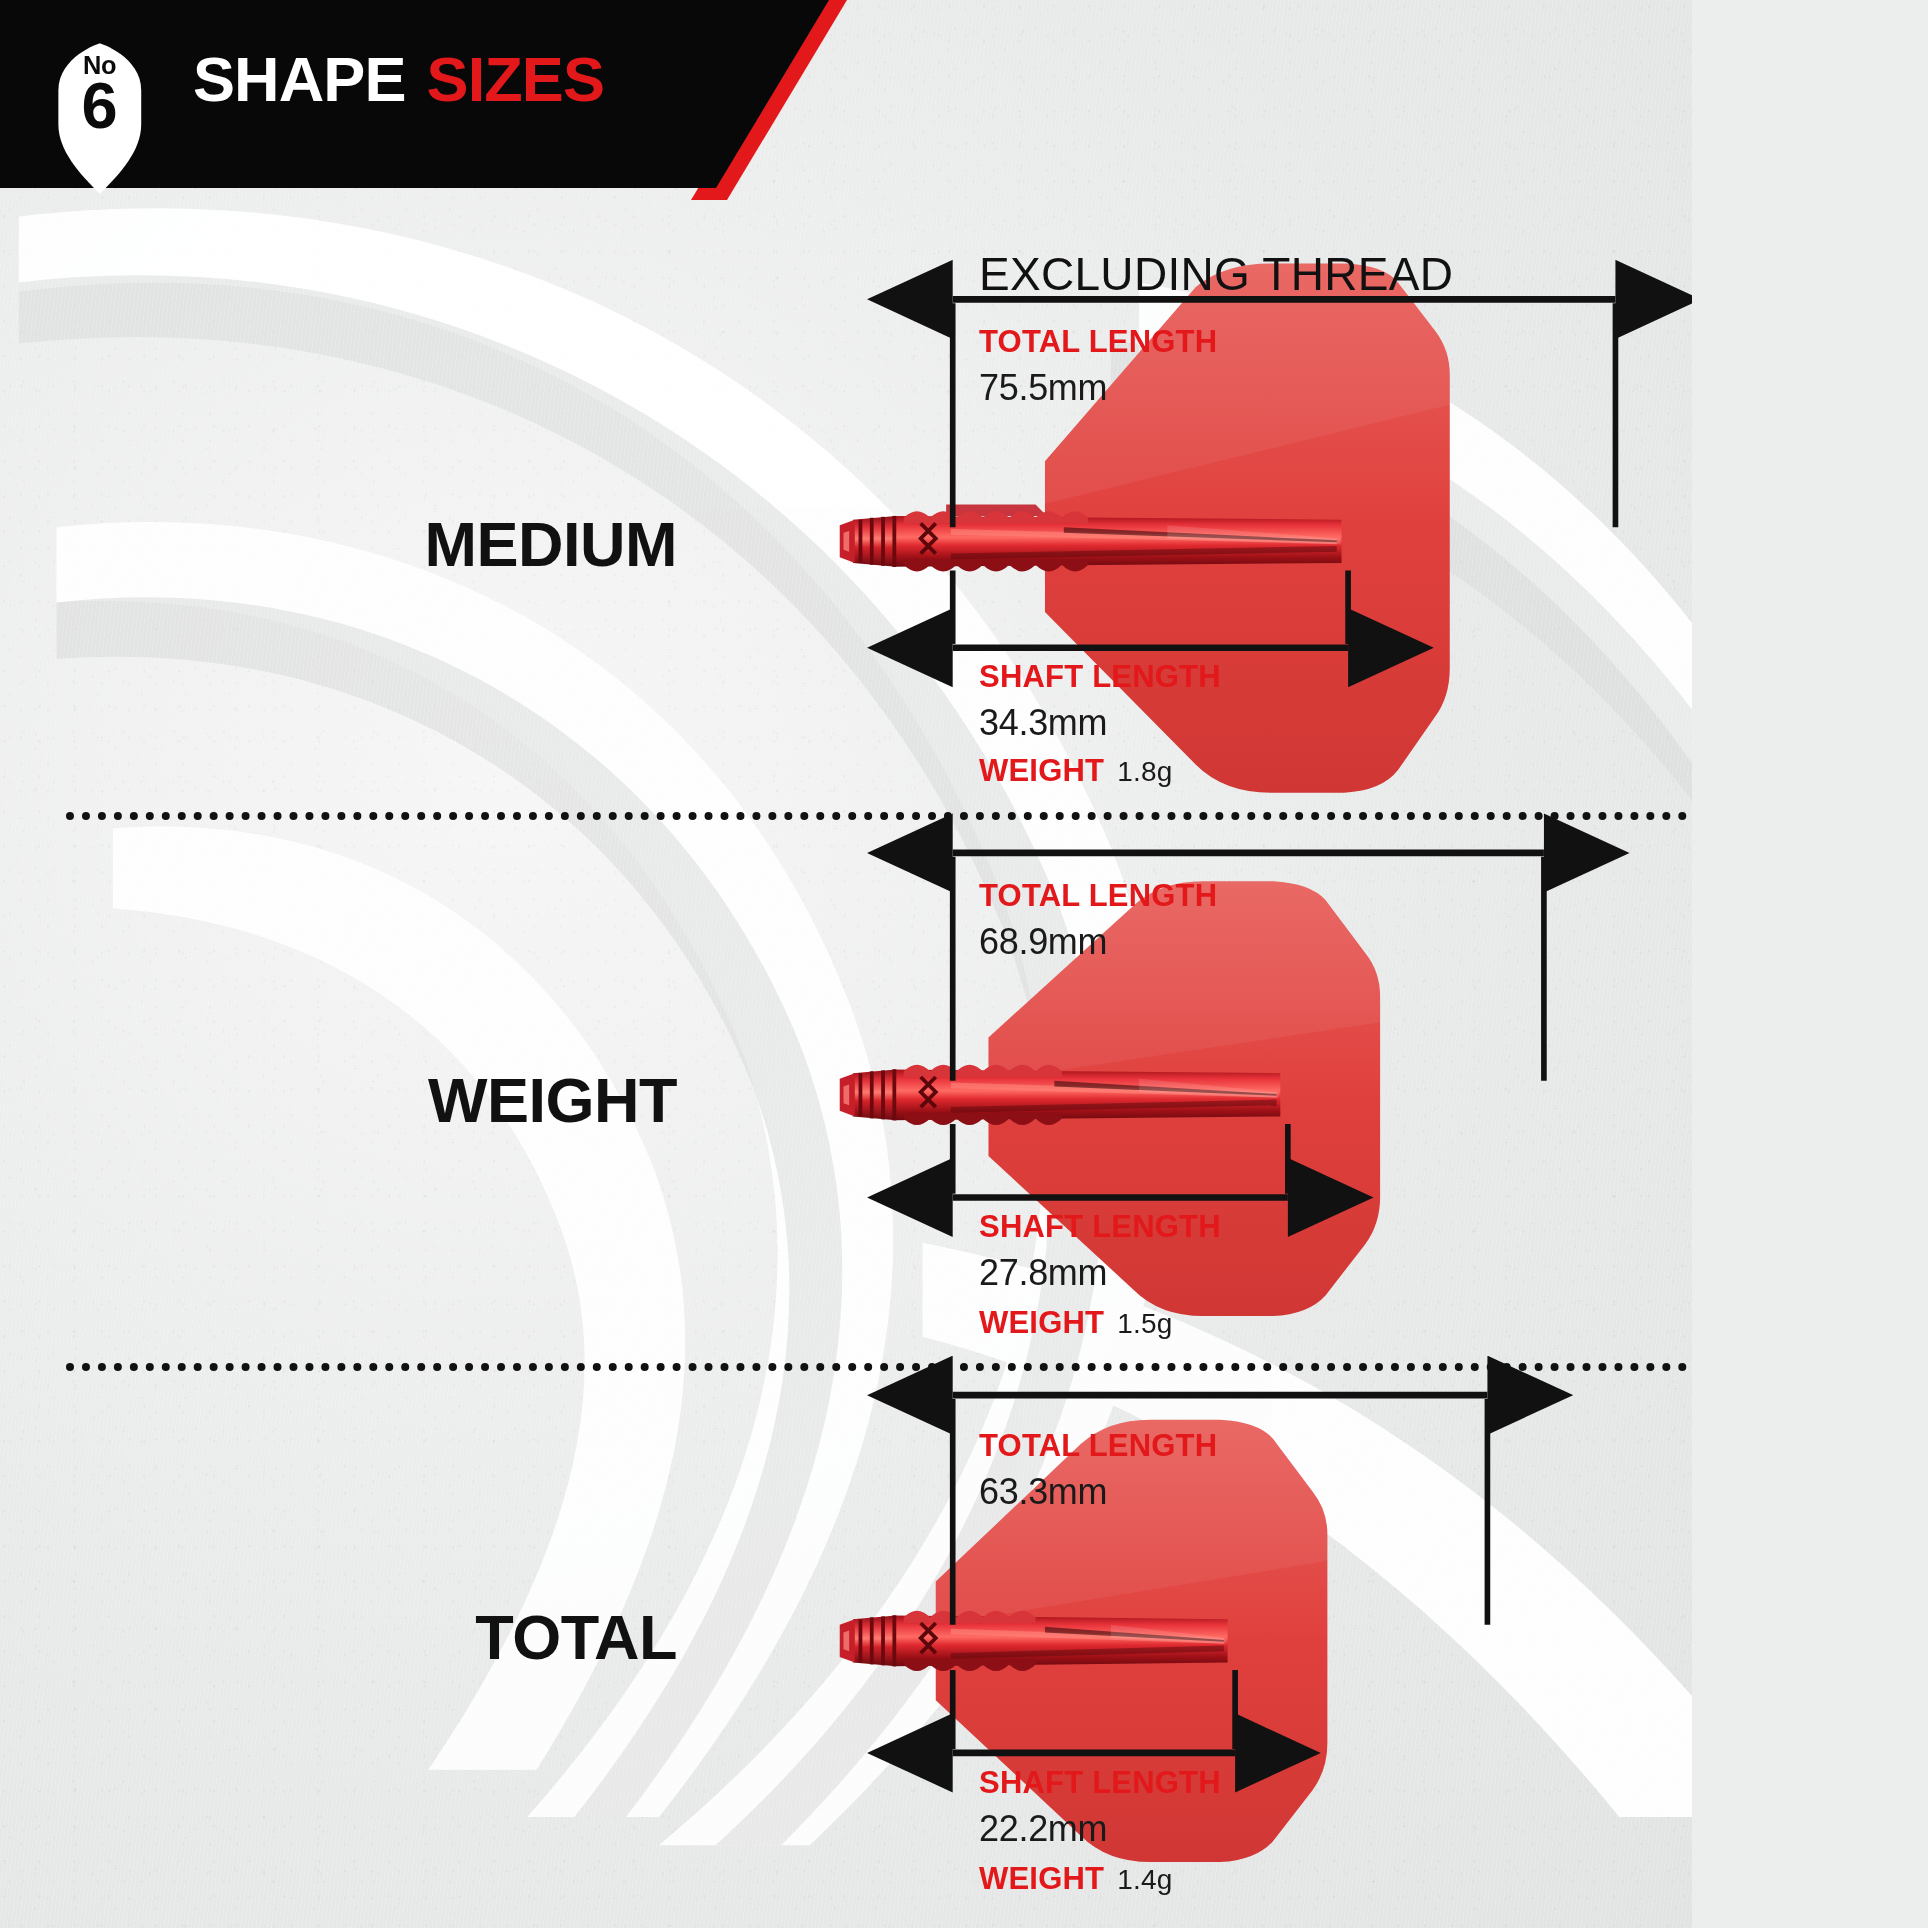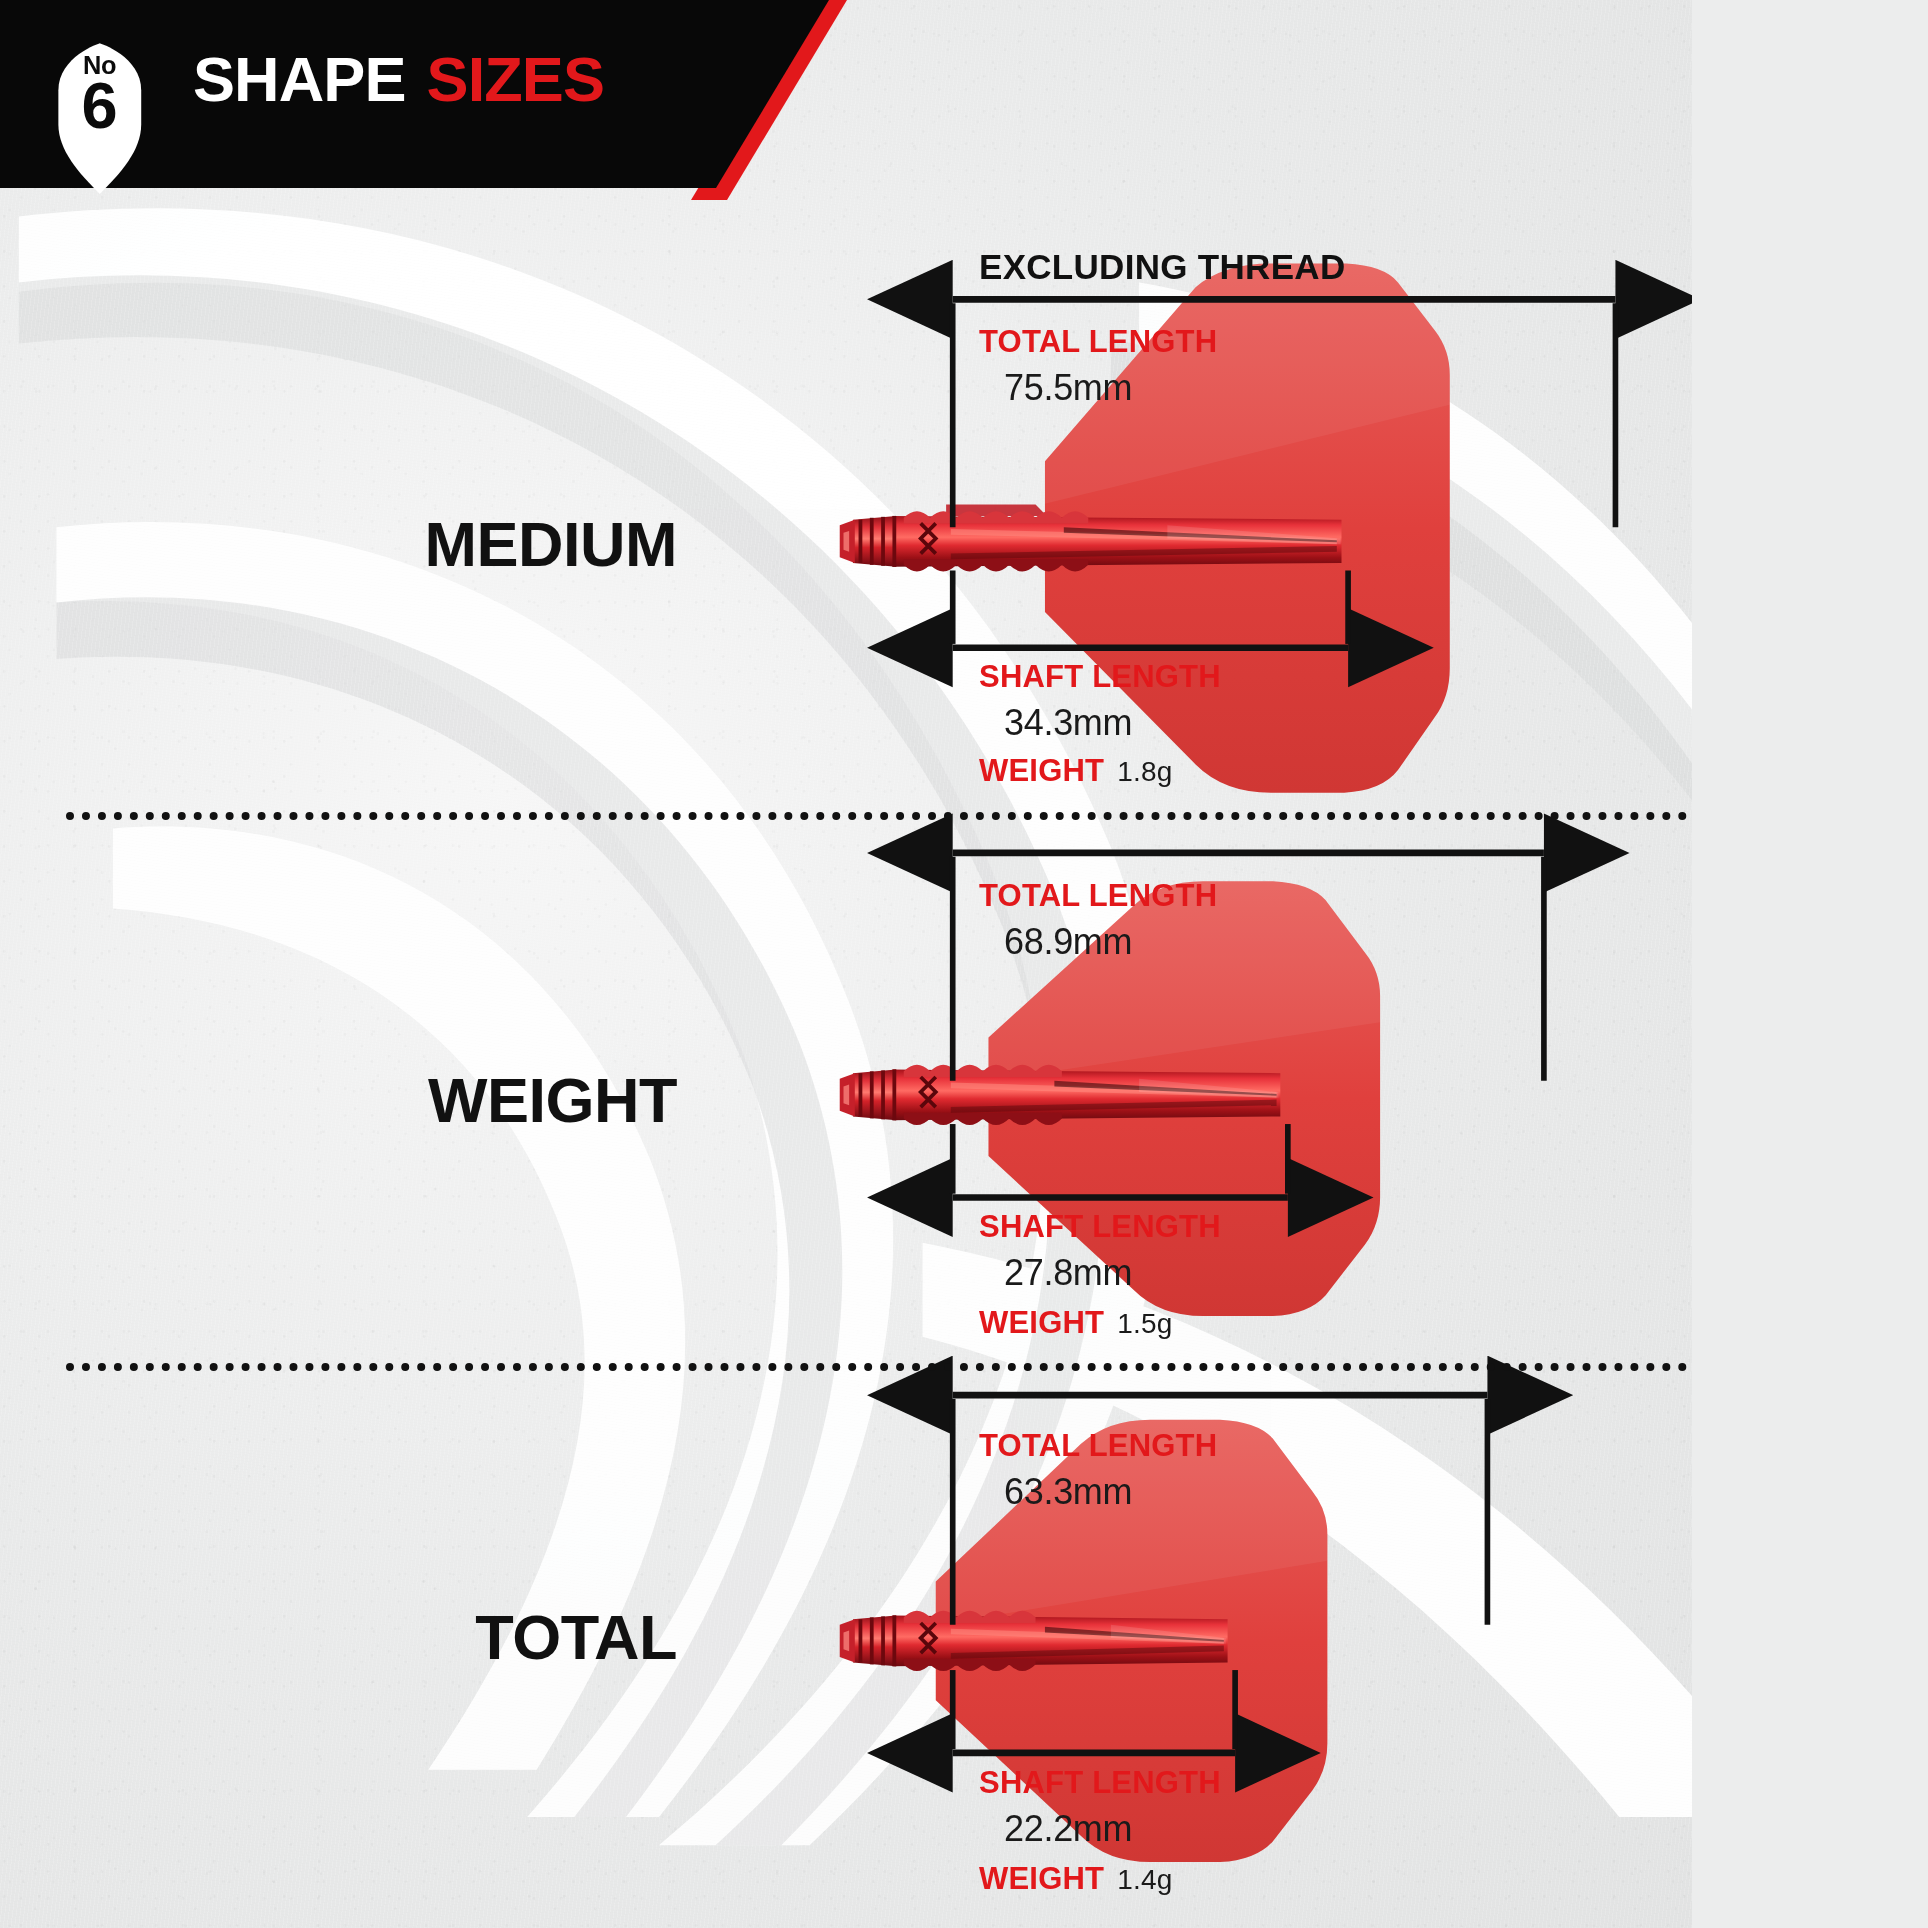--- a/index.html
+++ b/index.html
@@ -71,29 +71,29 @@
     position:absolute;text-align:right;
     font-size:63px;font-weight:bold;color:#111;letter-spacing:-0.5px;
     white-space:nowrap;
   }
   .dim-label{
     position:absolute;white-space:nowrap;font-weight:bold;
     font-size:31px;color:#e2181b;letter-spacing:0.2px;
   }
   .dim-value{
     position:absolute;white-space:nowrap;font-size:36px;color:#1a1a1a;
-    font-weight:normal;letter-spacing:-0.3px;margin-left:25px;
+    font-weight:normal;letter-spacing:-0.3px;
   }
   .dim-inline{
     position:absolute;white-space:nowrap;font-size:31px;font-weight:bold;
     color:#e2181b;letter-spacing:0.2px;
   }
   .dim-inline em{font-style:normal;font-weight:normal;color:#1a1a1a;font-size:28px;margin-left:13px;}
   .excl{
-    position:absolute;white-space:nowrap;font-size:35px;font-weight:bold;
+    position:absolute;white-space:nowrap;font-size:46px;font-weight:normal;
     color:#111;letter-spacing:0.3px;
   }
   .divider{
     position:absolute;left:66px;width:1797px;height:0;
     border-top:8.5px dotted #111;
   }
   svg.overlay{position:absolute;left:0;top:0;width:1928px;height:1928px;pointer-events:none;}
 </style>
 </head>
 <body>

